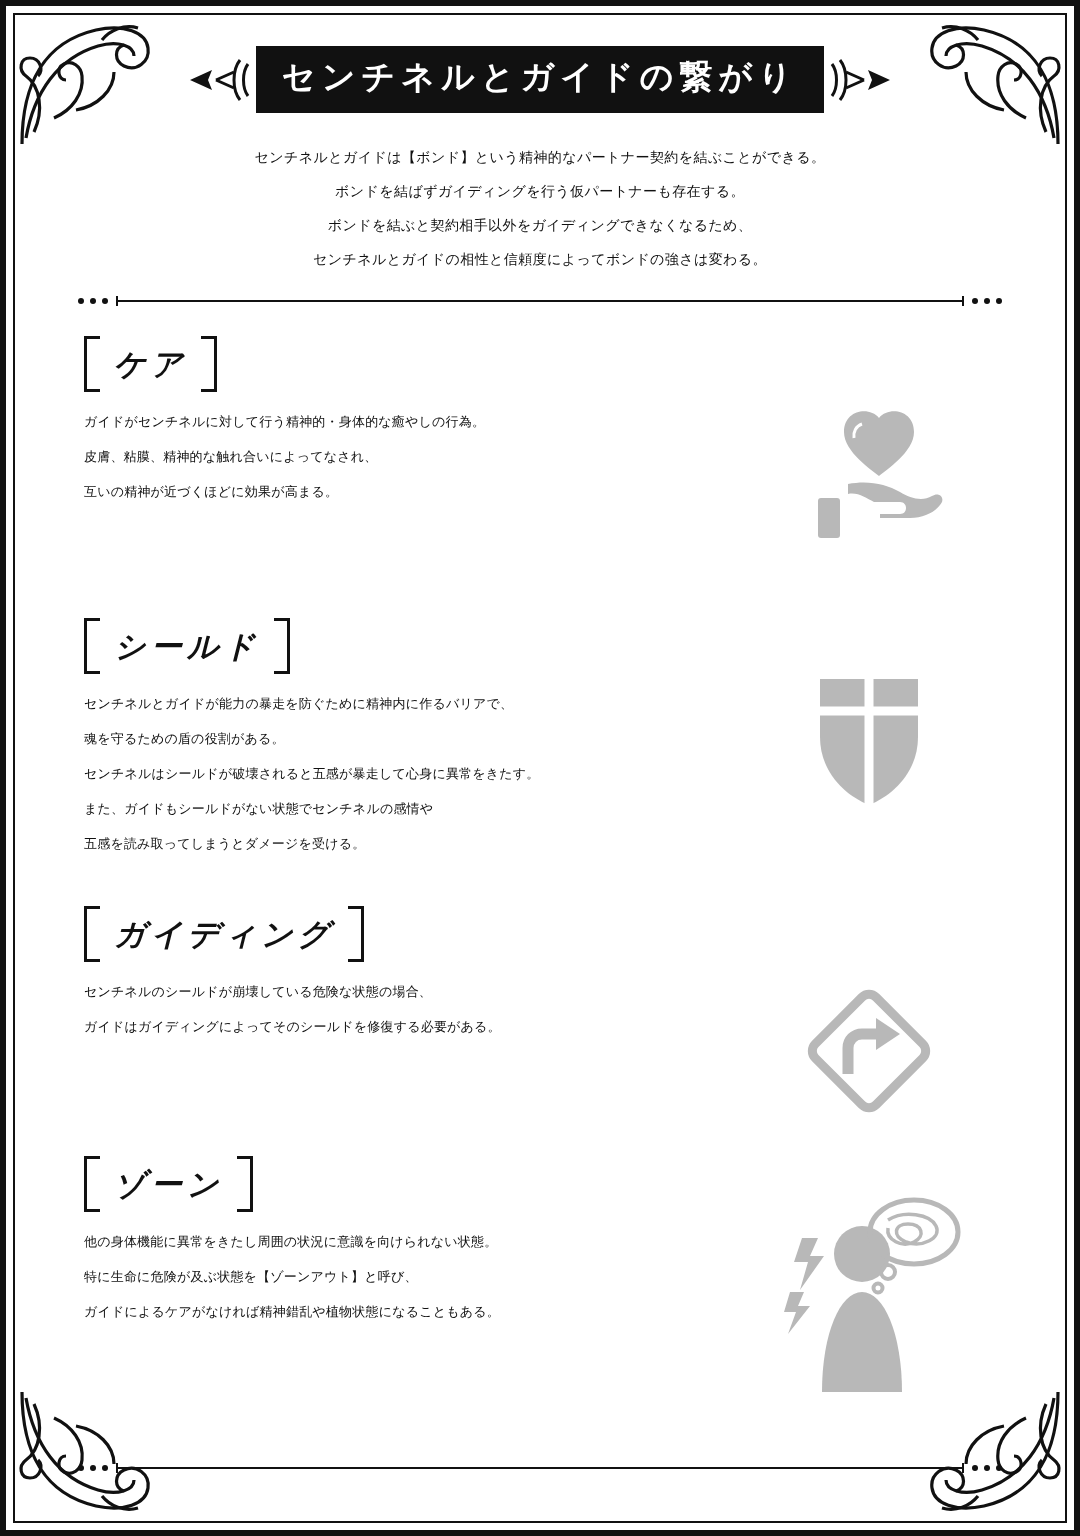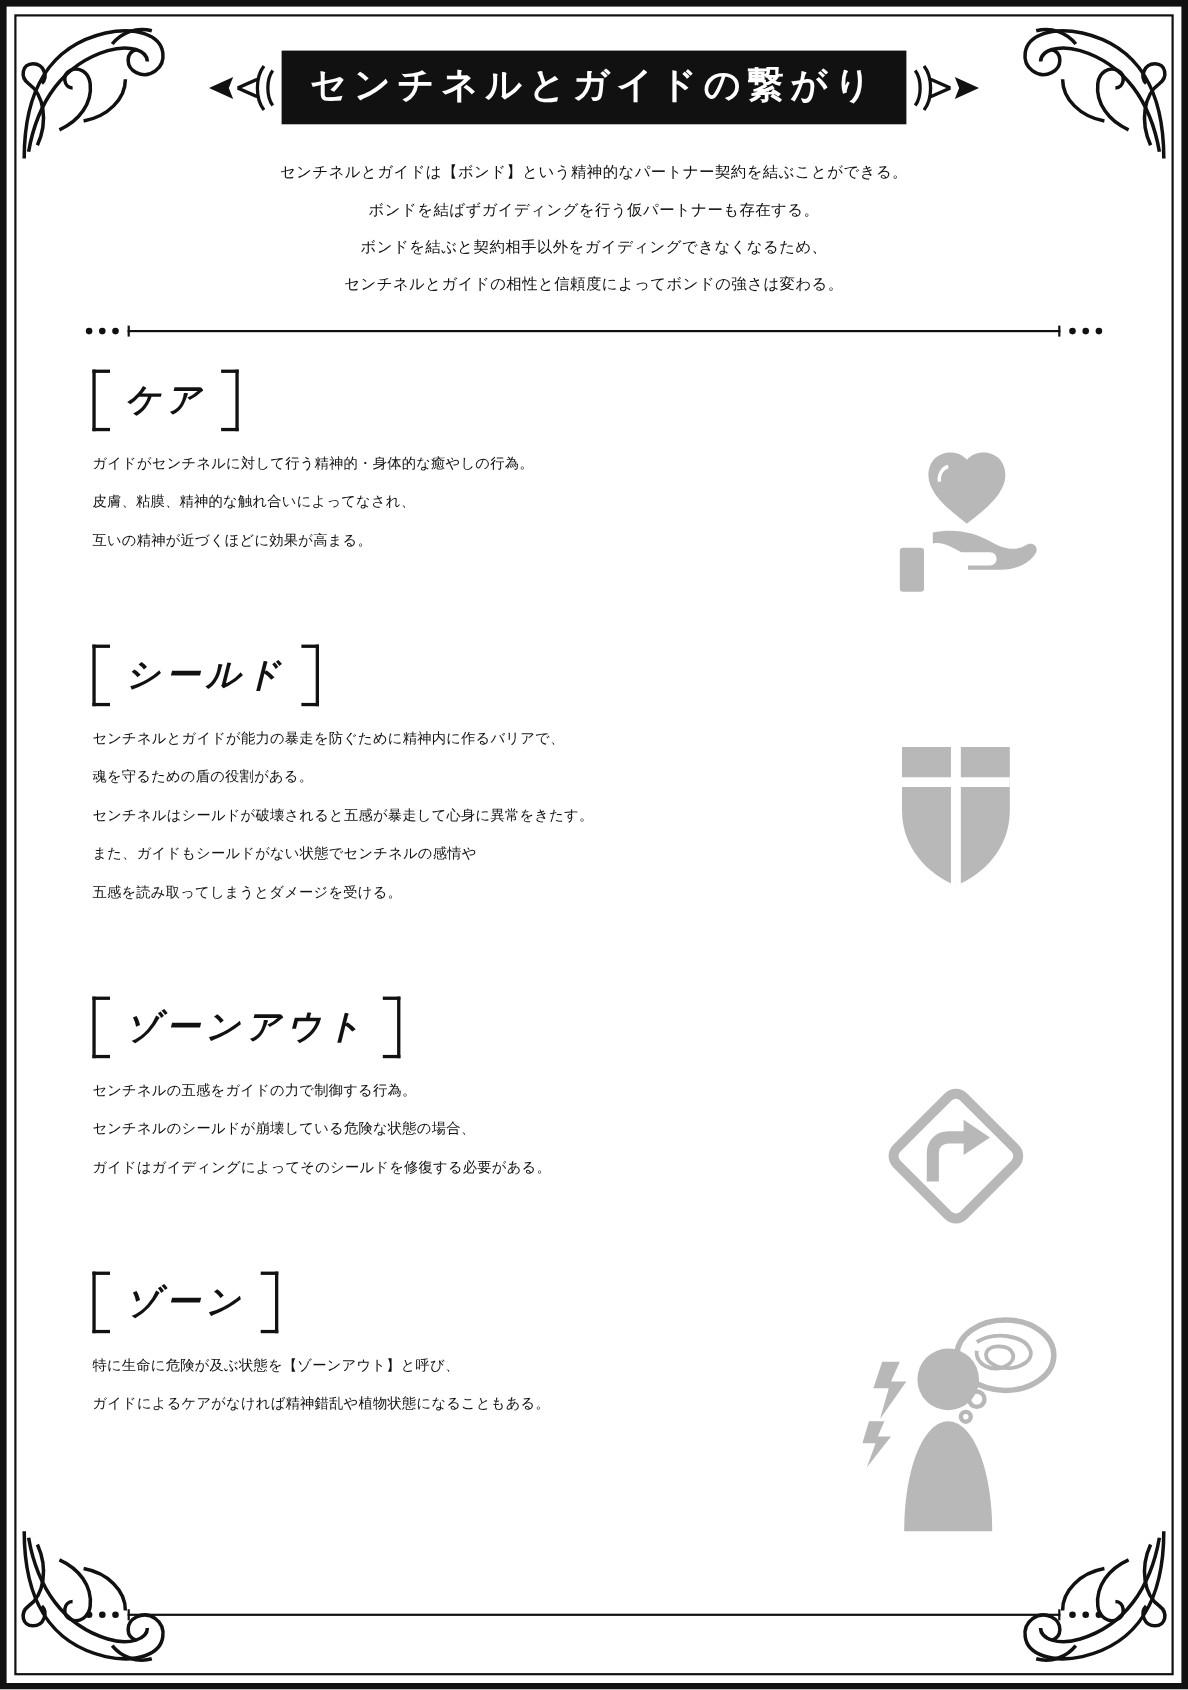--- a/index.html
+++ b/index.html
@@ -165,21 +165,21 @@
   .body-text div { white-space: nowrap; }
 
   
   .icon-art {
     position: absolute;
     color: #b8b8b8;
   }
   .icon-art svg { display: block; width: 100%; height: 100%; }
 
   #sec-care { top: 330px; }
-  #sec-shield { top: 580px; }
+  #sec-shield { top: 612px; }
   #sec-guiding { top: 900px; }
   #sec-zone { top: 1150px; }
 
   #icon-care { top: 400px; right: 130px; width: 130px; height: 140px; }
   #icon-shield { top: 665px; right: 150px; width: 110px; height: 140px; }
   #icon-guiding { top: 980px; right: 140px; width: 130px; height: 130px; }
   #icon-zone { top: 1190px; right: 110px; width: 180px; height: 210px; }
 </style>
 </head>
 <body>
@@ -310,44 +310,44 @@
     <svg viewBox="0 0 110 140" fill="currentColor">
       <path d="M6 8 L104 8 L104 66 C104 100 80 124 55 134 C30 124 6 100 6 66 Z"></path>
       <path d="M6 40 L104 40" stroke="#ffffff" stroke-width="9" fill="none"></path>
       <path d="M55 8 L55 134" stroke="#ffffff" stroke-width="9" fill="none"></path>
     </svg>
   </div>
 
   <div class="section" id="sec-guiding">
     <div class="heading">
       <span class="bracket left"></span>
-      <span class="heading-text">ゾーンアウト</span>
+      <span class="heading-text">ガイディング</span>
       <span class="bracket right"></span>
     </div>
     <div class="body-text">
-      <div>センチネルの五感をガイドの力で制御する行為。</div>
       <div>センチネルのシールドが崩壊している危険な状態の場合、</div>
       <div>ガイドはガイディングによってそのシールドを修復する必要がある。</div>
     </div>
   </div>
   <div class="icon-art" id="icon-guiding">
     <svg viewBox="0 0 130 130" fill="none" stroke="currentColor">
       <rect x="22" y="22" width="86" height="86" rx="10" transform="rotate(45 65 65)" stroke-width="9"></rect>
       <path d="M44 88 L44 62 C44 54 50 48 58 48 L82 48" stroke-width="11" fill="none" stroke-linecap="butt"></path>
       <path d="M72 32 L96 48 L72 64 Z" fill="currentColor" stroke="none"></path>
     </svg>
   </div>
 
   <div class="section" id="sec-zone">
     <div class="heading">
       <span class="bracket left"></span>
       <span class="heading-text">ゾーン</span>
       <span class="bracket right"></span>
     </div>
     <div class="body-text">
+      <div>他の身体機能に異常をきたし周囲の状況に意識を向けられない状態。</div>
       <div>特に生命に危険が及ぶ状態を【ゾーンアウト】と呼び、</div>
       <div>ガイドによるケアがなければ精神錯乱や植物状態になることもある。</div>
     </div>
   </div>
   <div class="icon-art" id="icon-zone">
     <svg viewBox="0 0 180 210" fill="currentColor">
       <circle cx="78" cy="58" r="28"></circle>
       <path d="M38 196 C38 138 56 96 78 96 C100 96 118 138 118 196 Z"></path>
       <path d="M18 42 L34 42 L26 60 L40 60 L16 94 L24 66 L10 66 Z"></path>
       <path d="M6 96 L20 96 L14 110 L26 110 L4 138 L12 116 L0 116 Z"></path>

